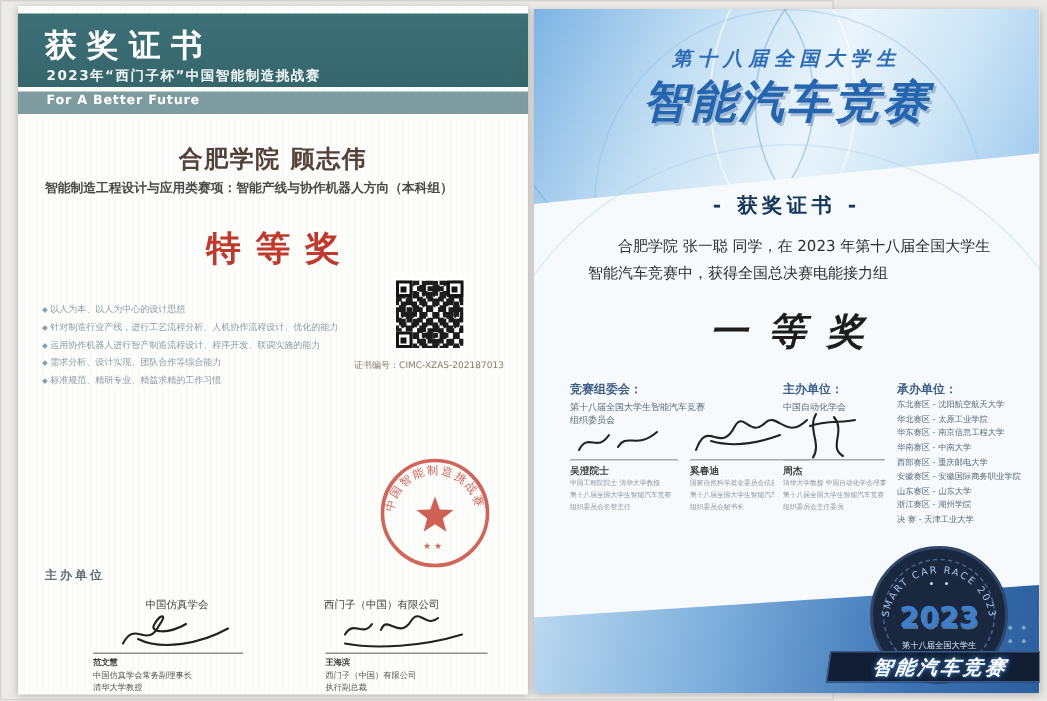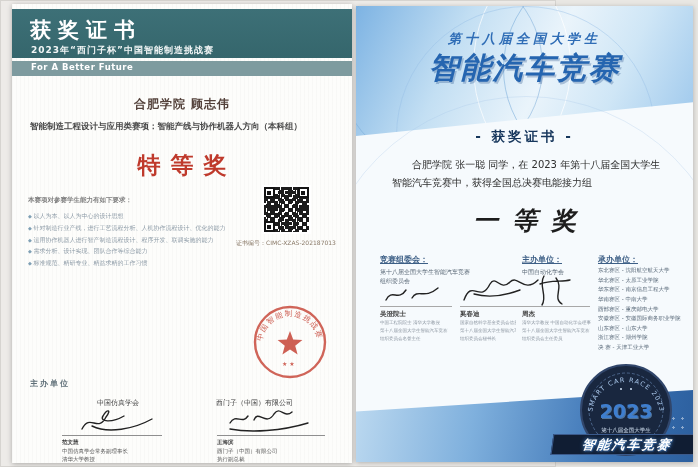--- a/index.html
+++ b/index.html
@@ -10,21 +10,21 @@
   .cert-left { position:absolute; left:12px; top:4px; width:340px; height:459px;
     background:#fdfdfb;
     background-image: repeating-linear-gradient(90deg, rgba(120,120,110,.035) 0 1px, transparent 1px 4px);
     box-shadow: 0 1px 5px rgba(0,0,0,.28); }
   .l-band-main { position:absolute; left:0; top:5px; width:100%; height:49px;
     background:linear-gradient(180deg,#3d7077,#35666c); }
   .l-title { position:absolute; left:18px; top:7px; color:#fff; font-size:21px; font-weight:bold; letter-spacing:7px; white-space:nowrap; }
   .l-subtitle { position:absolute; left:19px; top:35px; color:#f2f6f6; font-size:9px; font-weight:bold; letter-spacing:1px; white-space:nowrap; }
   .l-band-tag { position:absolute; left:0; top:57px; width:100%; height:15px; background:#7e9b9f;padding-left:33px; }
   .l-tagline { position:absolute; left:19px; top:1px; color:#fff; font-size:8.5px; font-weight:bold; letter-spacing:.5px; }
-  .l-recipient { position:absolute; left:0; top:92px; width:100%; text-align:center; font-size:12px; font-weight:bold; color:#53413a; letter-spacing:1px; }
+  .l-recipient { position:absolute; left:0; top:92px; width:100%; text-align:center; font-size:16px; font-weight:bold; color:#53413a; letter-spacing:1px; }
   .l-body { position:absolute; left:18px; top:116px; width:306px; font-size:8.5px; font-weight:600; color:#494949; line-height:1.6; }
   .l-body .ln1 { text-indent:2em; white-space:nowrap; }
   .l-body .ln2 { white-space:nowrap; }
   .l-award { position:absolute; left:0; top:146px; width:100%; text-align:center; font-size:23px; font-weight:bold; color:#bf3a2c; letter-spacing:10px; text-indent:10px; }
   .l-req { position:absolute; left:16px; top:192px; width:200px; color:#8a8a8a; }
   .l-req-head { font-size:6.5px; font-weight:bold; color:#808080; white-space:nowrap; }
   .l-req ul { list-style:none; margin-top:5px; }
   .l-req li { font-size:6px; color:#8c9aa6; line-height:1.95; white-space:nowrap; }
   .l-req li::before { content:"◆ "; color:#7fa0b5; font-size:5px; }
   .l-qrblock { position:absolute; left:222px; top:183px; width:104px; }
@@ -58,21 +58,21 @@
   .r-h1 { position:absolute; left:0; top:24px; width:100%; text-align:center; font-size:13px; font-weight:bold;
     font-style:italic; color:#2f6db6; letter-spacing:4px; }
   .r-h2 { position:absolute; left:0; top:42px; width:100%; text-align:center; font-size:30px; font-weight:900;
     font-style:italic; color:#2565b0; letter-spacing:2px; text-shadow:1.5px 2px 0 rgba(25,70,130,.28); }
   .r-bodyring { position:absolute; left:-40px; top:90px; width:420px; height:420px; border:1px solid rgba(160,195,230,.28); border-radius:50%; }
   .r-certtitle { position:absolute; left:0; top:122px; width:100%; text-align:center; font-size:13.5px; font-weight:bold;
     color:#16365c; letter-spacing:3px; }
   .r-body { position:absolute; left:36px; top:150px; width:270px; font-size:10px; color:#2e2e2e; line-height:1.8; text-indent:2em; }
   .r-award { position:absolute; left:0; top:198px; width:100%; text-align:center; font-family:"DejaVu Serif", serif;
     font-style:italic; font-weight:bold; font-size:25px; color:#1d1d1d; letter-spacing:14px; text-indent:14px; }
-  .r-collabel { position:absolute; font-size:8px; font-weight:bold; color:#3d5f86; white-space:nowrap;text-decoration:underline; }
+  .r-collabel { position:absolute; font-size:8px; font-weight:bold; color:#3d5f86; white-space:nowrap; }
   .r-colsub { position:absolute; font-size:6px; color:#5b6977; line-height:1.55; white-space:nowrap; }
   .r-hr { position:absolute; border-top:1px solid #a8a8a8; }
   .r-name { position:absolute; font-size:6.5px; font-weight:bold; color:#444; white-space:nowrap; }
   .r-cap { position:absolute; font-size:4.5px; color:#8b95a0; line-height:1.75; white-space:nowrap; overflow:hidden; }
   .r-orgitems { position:absolute; left:242px; top:260px; font-size:5.5px; color:#5a6a7a; line-height:1.75; white-space:nowrap; list-style:none; }
   .r-band { position:absolute; left:0; bottom:0; width:100%; height:72px;
     background:linear-gradient(100deg,#bcd9f0 0%, #7fb0dd 35%, #3a72b4 75%, #2c5f9e 100%);
     clip-path:polygon(0 30%, 100% 0, 100% 100%, 0 100%); }
   .r-band::after { content:""; position:absolute; right:8px; bottom:8px; width:70px; height:40px;
     background-image:radial-gradient(rgba(255,255,255,.45) 1px, transparent 1.4px); background-size:9px 9px; }
@@ -99,21 +99,20 @@
 
     <div class="l-recipient">合肥学院  顾志伟</div>
 
     <div class="l-body">
       <div class="ln2">智能制造工程设计与应用类赛项：智能产线与协作机器人方向（本科组）</div>
     </div>
 
     <div class="l-award">特等奖</div>
 
     <div class="l-req">
-      <div class="l-req-head">本赛项对参赛学生能力有如下要求：</div>
       <ul>
         <li>以人为本、以人为中心的设计思想</li>
         <li>针对制造行业产线，进行工艺流程分析、人机协作流程设计、优化的能力</li>
         <li>运用协作机器人进行智产制造流程设计、程序开发、联调实施的能力</li>
         <li>需求分析、设计实现、团队合作等综合能力</li>
         <li>标准规范、精研专业、精益求精的工作习惯</li>
       </ul>
     </div>
 
     <div class="l-qrblock">

